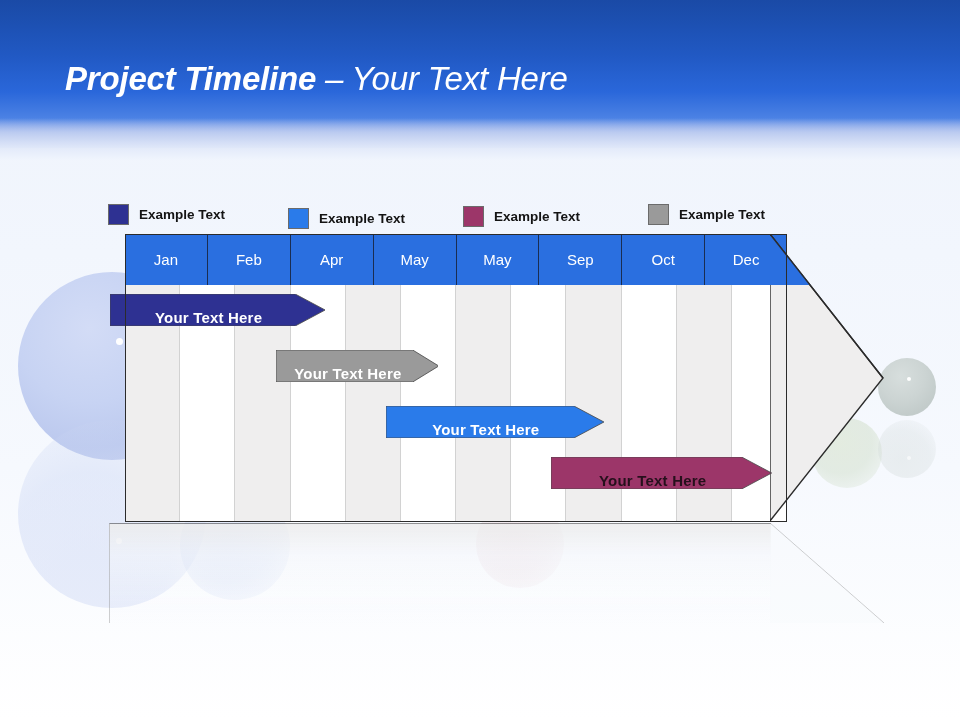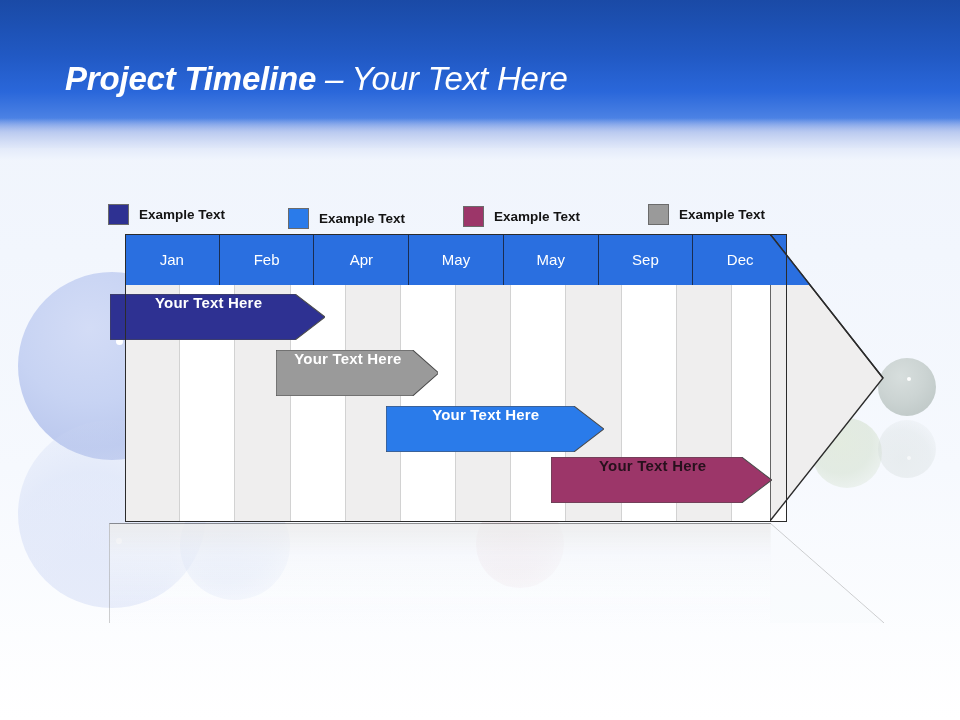--- a/index.html
+++ b/index.html
@@ -223,24 +223,24 @@
     left: 770px;
     top: 234px;
     width: 114px;
     height: 288px;
     z-index: 4;
   }
 
   
   .bar {
     position: absolute;
-    height: 46px;
+    height: 32px;
     z-index: 5;
     display: flex;
-    align-items: flex-start;
+    align-items: flex-end;
     justify-content: center;
   }
   .bar svg { position: absolute; inset: 0; width: 100%; height: 100%; }
   .bar-label {
     position: relative;
     z-index: 2;
     font-size: 15px;
     font-weight: bold;
     white-space: nowrap;
     padding-right: 18px;
@@ -370,20 +370,21 @@
           <span class="sep"></span>
         </div>
       </div>
     <div class="month-row" id="months-host">
         <div class="month-cell">Jan</div>
         <div class="month-cell">Feb</div>
         <div class="month-cell">Apr</div>
         <div class="month-cell">May</div>
         <div class="month-cell">May</div>
         <div class="month-cell">Sep</div>
+        <div class="month-cell">Oct</div>
         <div class="month-cell">Dec</div>
       </div>
     <div class="chart-border"></div>
   </div>
 
   <svg class="arrowhead" viewBox="0 0 114 288" preserveAspectRatio="none">
     <path d="M0,0 L113,144 L0,287 Z" fill="#efeeee" stroke="#2b2b2b" stroke-width="1.4" stroke-linejoin="miter"></path>
     <path d="M0,0 L40.5,51 L0,51 Z" fill="#2a6fe0"></path>
     <path d="M0,0 L113,144" stroke="#2b2b2b" stroke-width="1.4" fill="none"></path>
   </svg>

